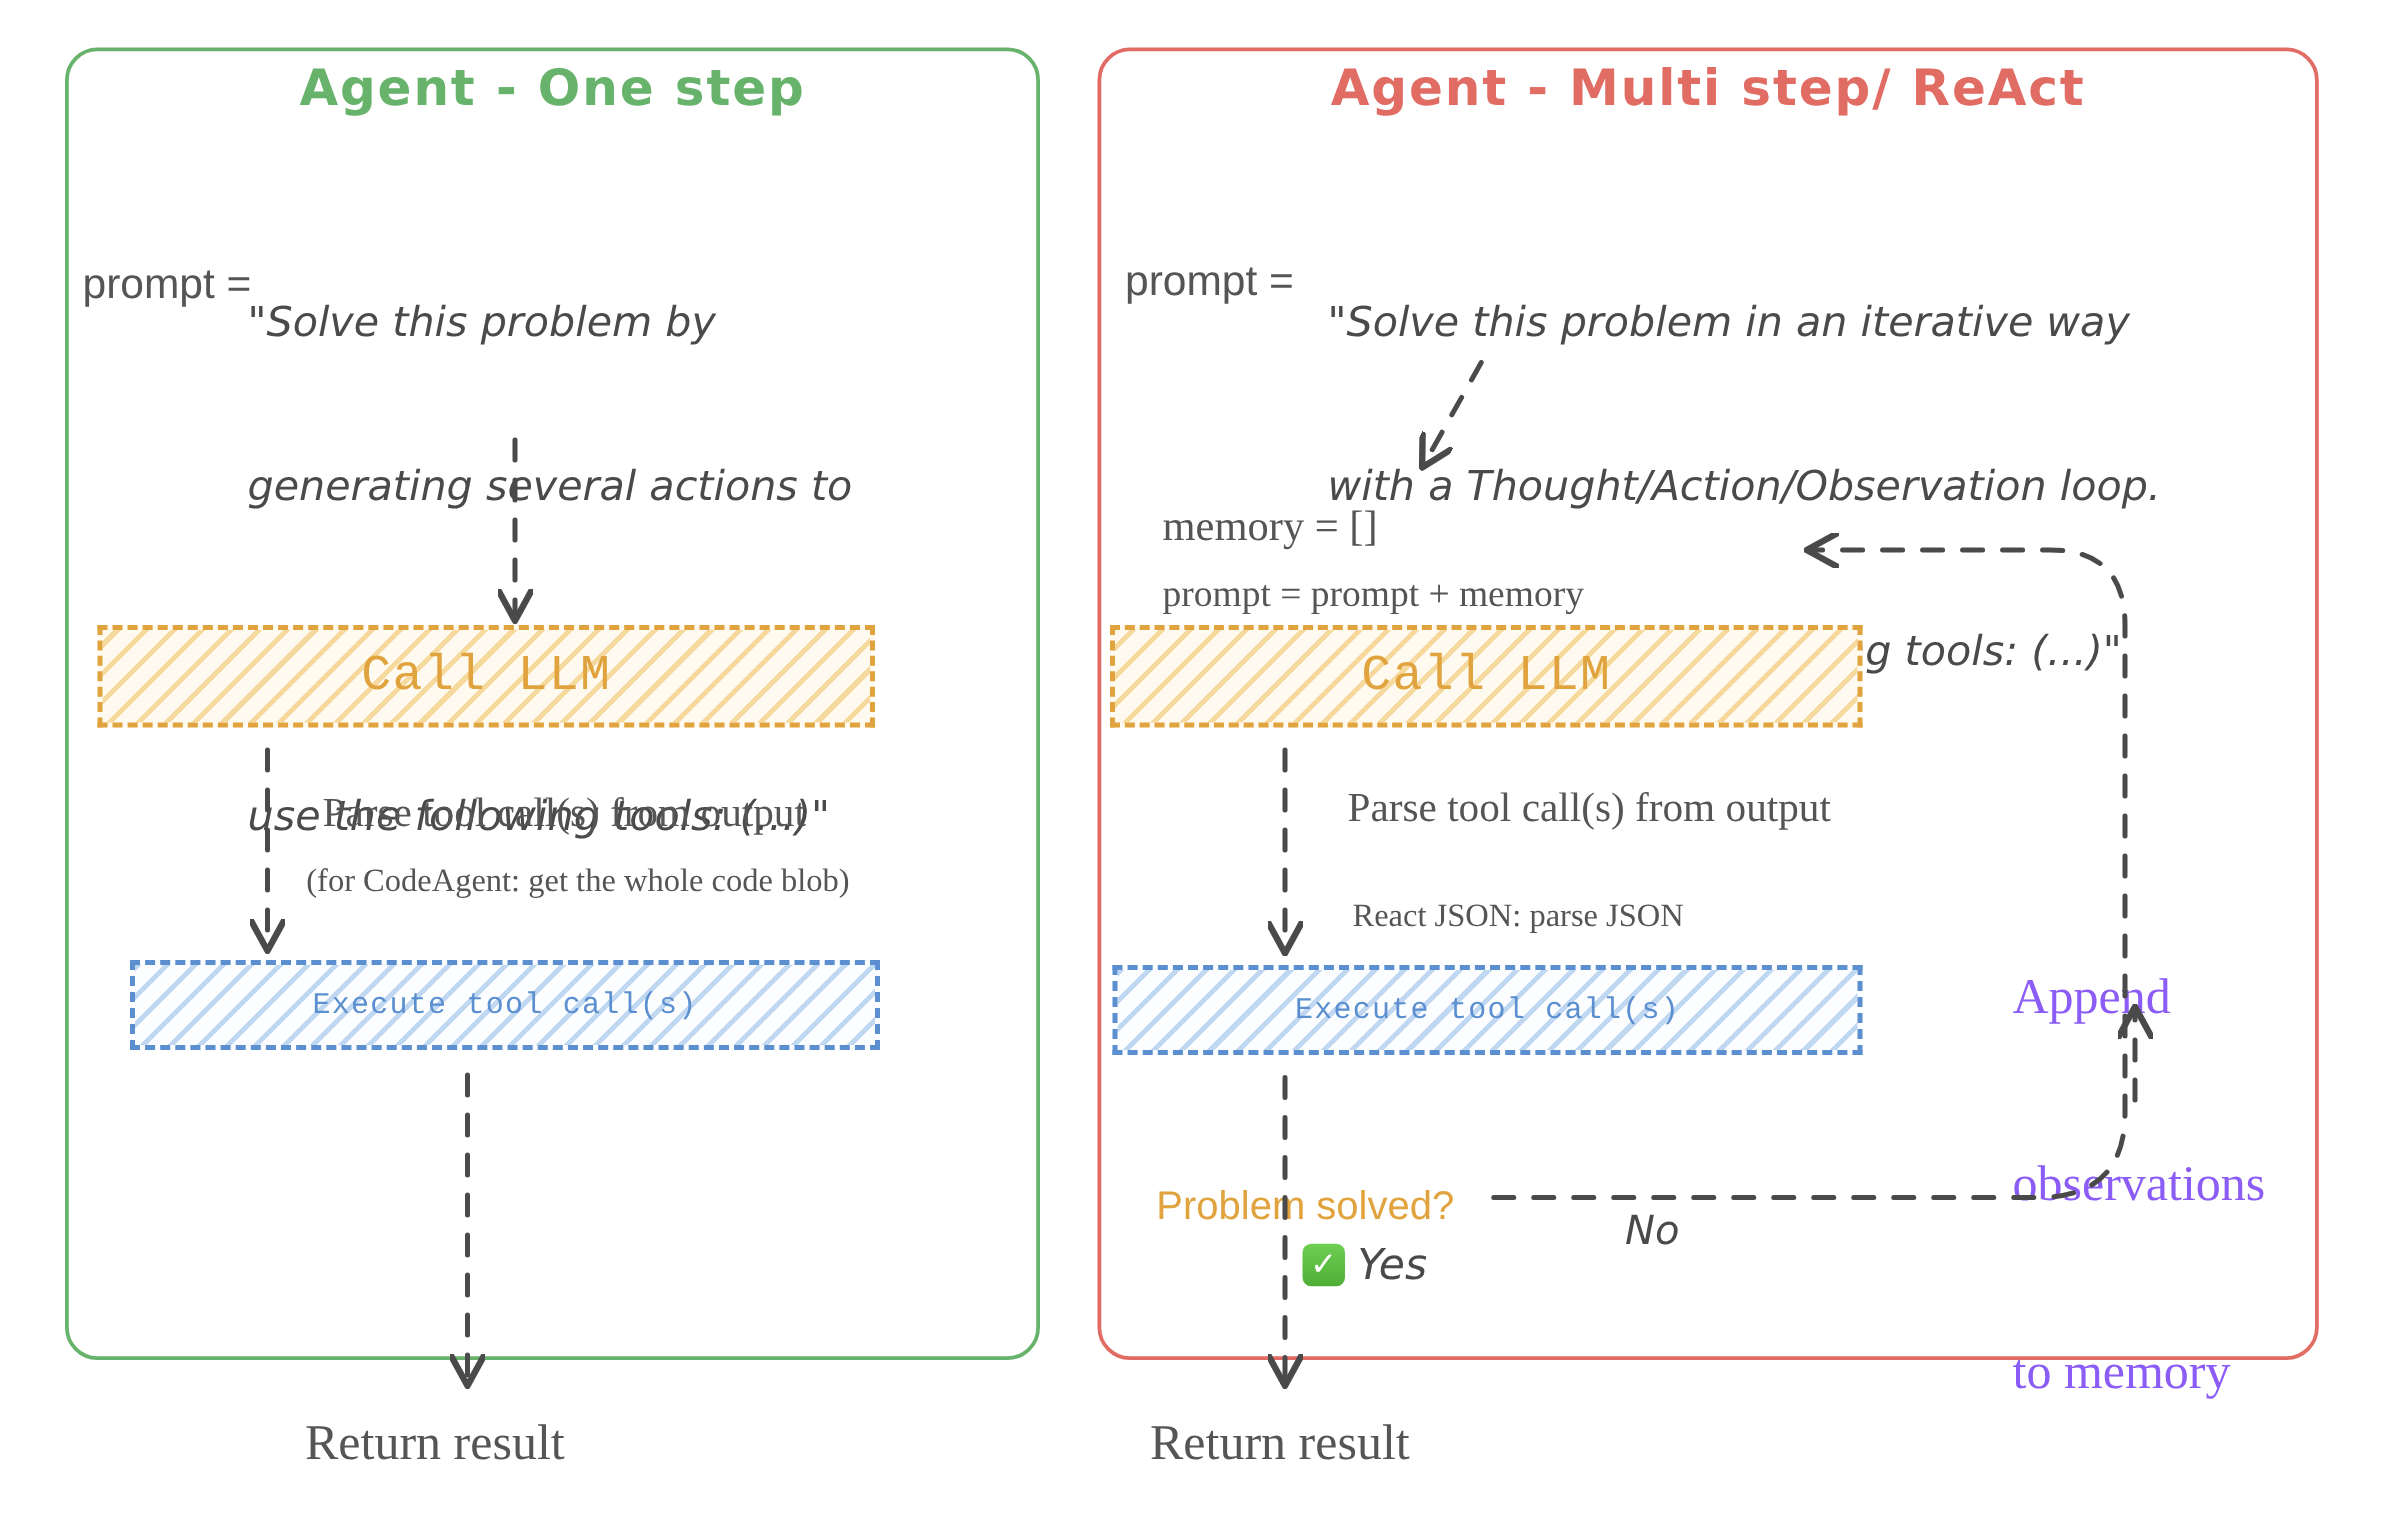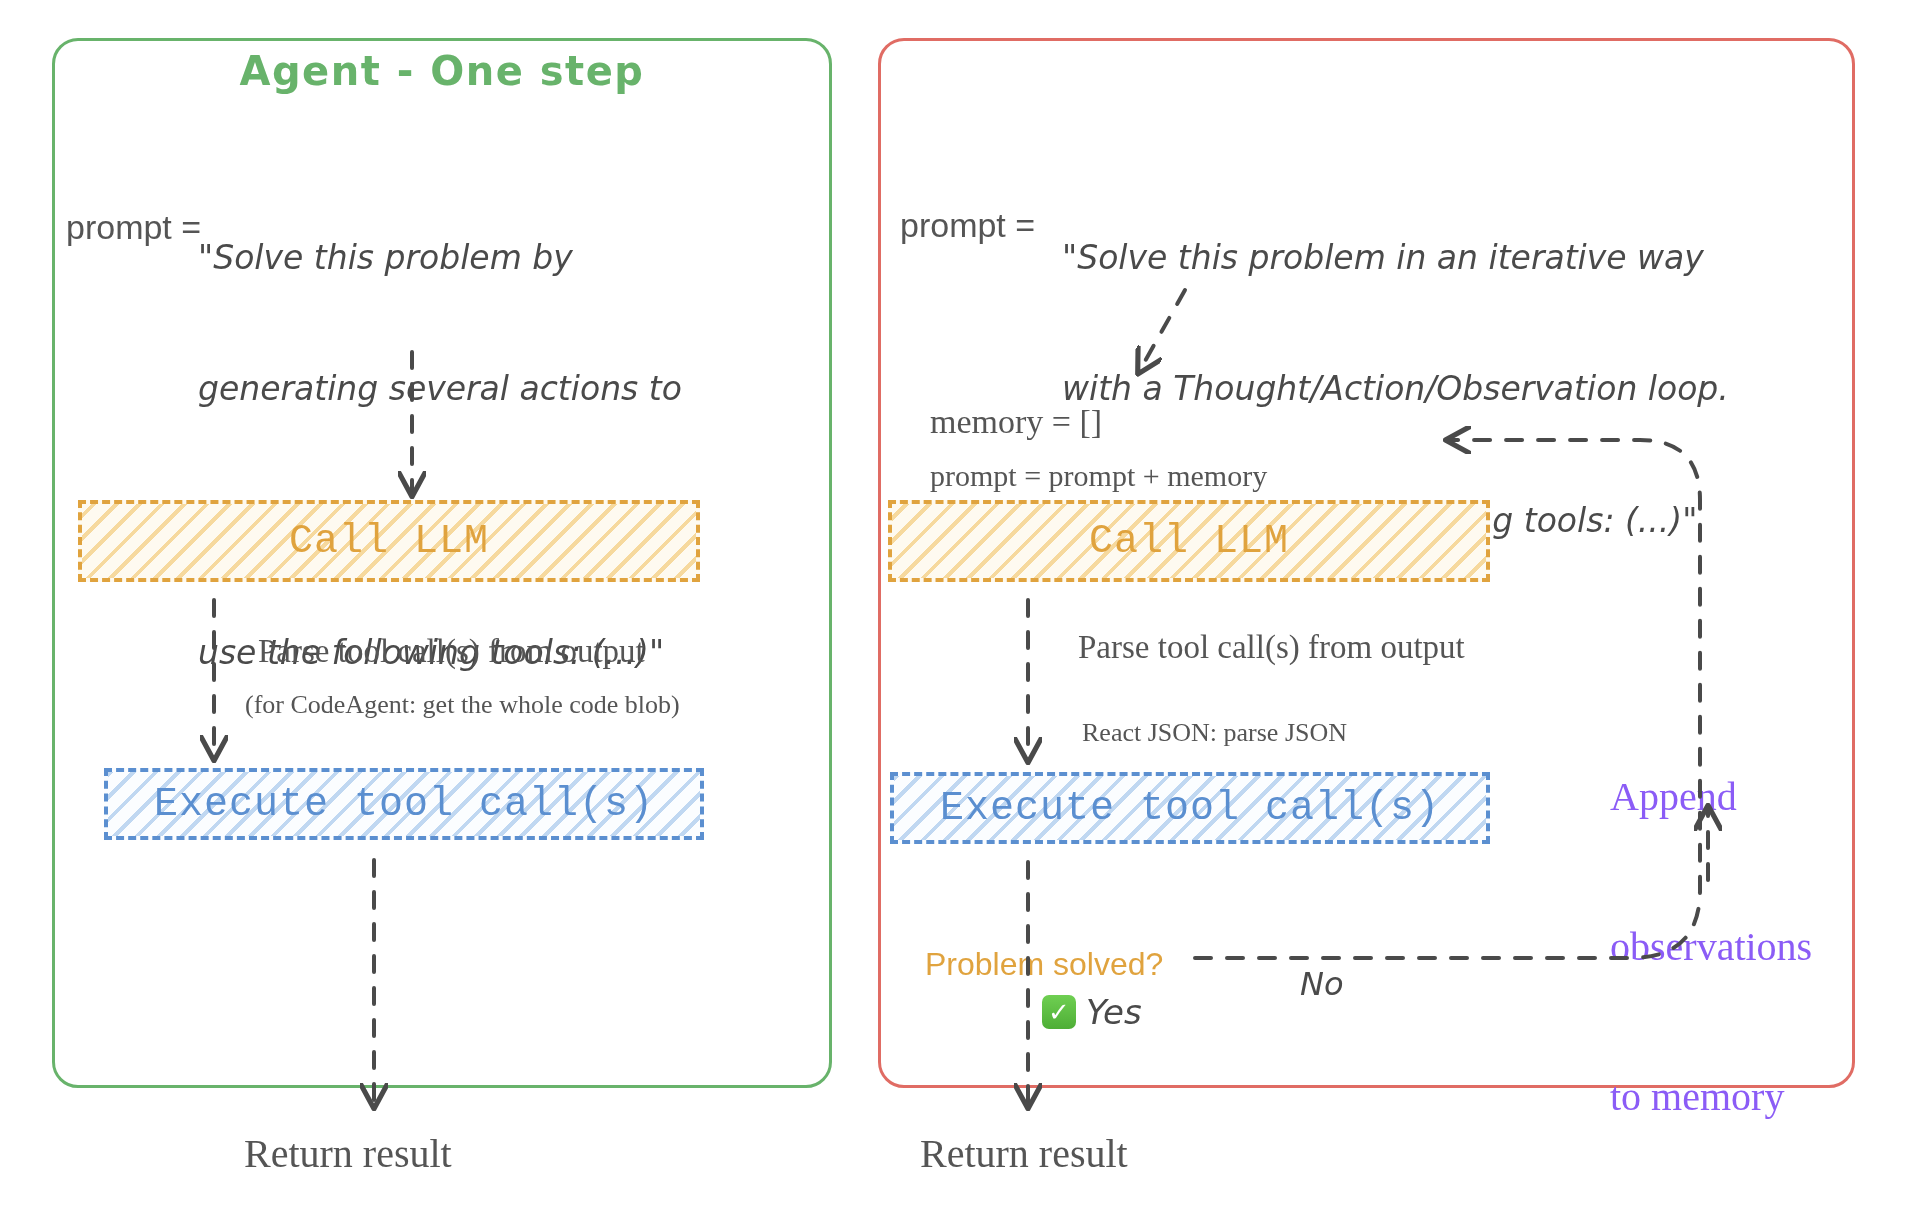--- a/index.html
+++ b/index.html
@@ -88,21 +88,21 @@
       -45deg,
       rgba(240,190,90,0.0) 0px,
       rgba(240,190,90,0.0) 12px,
       rgba(240,190,90,0.55) 12px,
       rgba(240,190,90,0.55) 16px
     );
   }
   .box-exec {
     border: 4px dashed #5b8fd0;
     color: #5b8fd0;
-    font-size: 40px;
+    font-size: 24px;
     background: #fbfdff;
   }
   .box-exec .pbox-hatch {
     background: repeating-linear-gradient(
       -45deg,
       rgba(120,170,225,0.0) 0px,
       rgba(120,170,225,0.0) 12px,
       rgba(120,170,225,0.45) 12px,
       rgba(120,170,225,0.45) 16px
     );
@@ -173,20 +173,21 @@
 
   <div class="pbox box-exec" style="left:104px; top:768px; width:600px; height:72px;">
     <span class="pbox-hatch"></span>
     <span class="pbox-label">Execute tool call(s)</span>
   </div>
 
   <div class="sans" style="left:244px; top:1128px; font-size:40px; color:#555;">Return result</div>
 
   <div class="panel red" style="left:878px; top:38px; width:977px; height:1050px;"></div>
 
+  <div class="panel-title title-red" style="left:878px; top:48px; width:977px;">Agent - Multi step/ ReAct</div>
 
   <div class="label-prompt" style="left:900px; top:206px; font-size:34px;">prompt =</div>
 
   <div class="quote-block" style="left:1062px; top:148px; font-size:33px; line-height:1.33;">
     <div>"Solve this problem in an iterative way</div>
     <div>with a Thought/Action/Observation loop.</div>
     <div style="text-align:center;">You can use the following tools: (...)"</div>
   </div>
 
   <div class="sans" style="left:930px; top:400px; font-size:34px;">memory = []</div>

